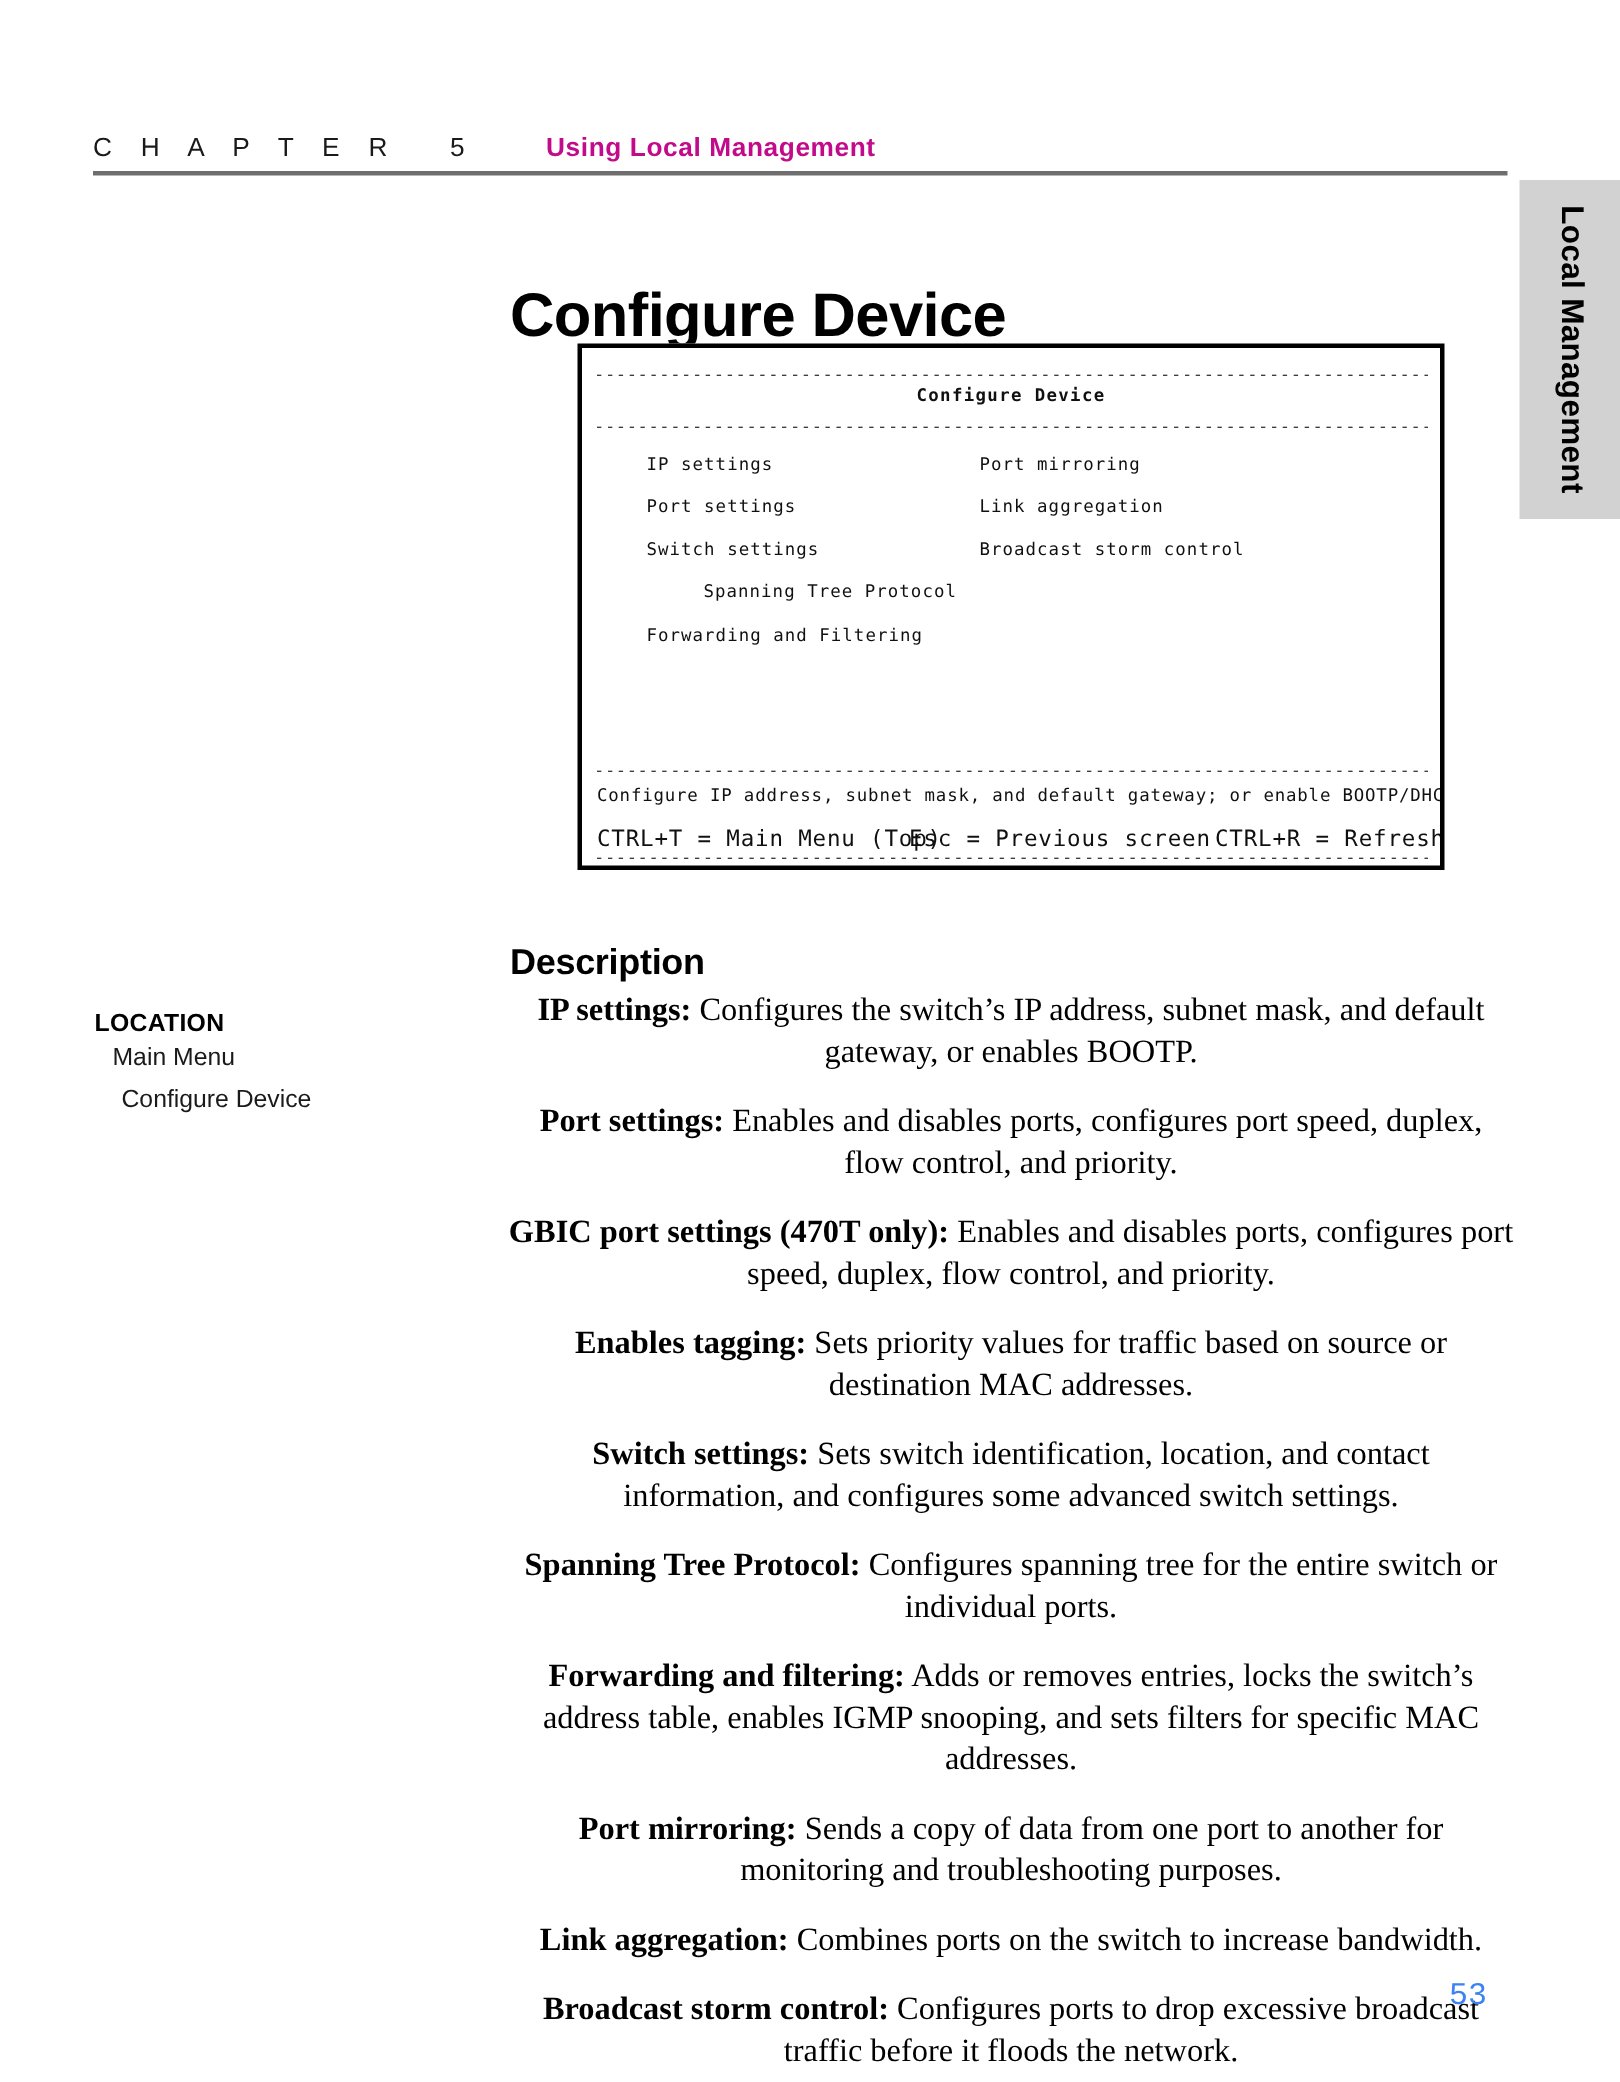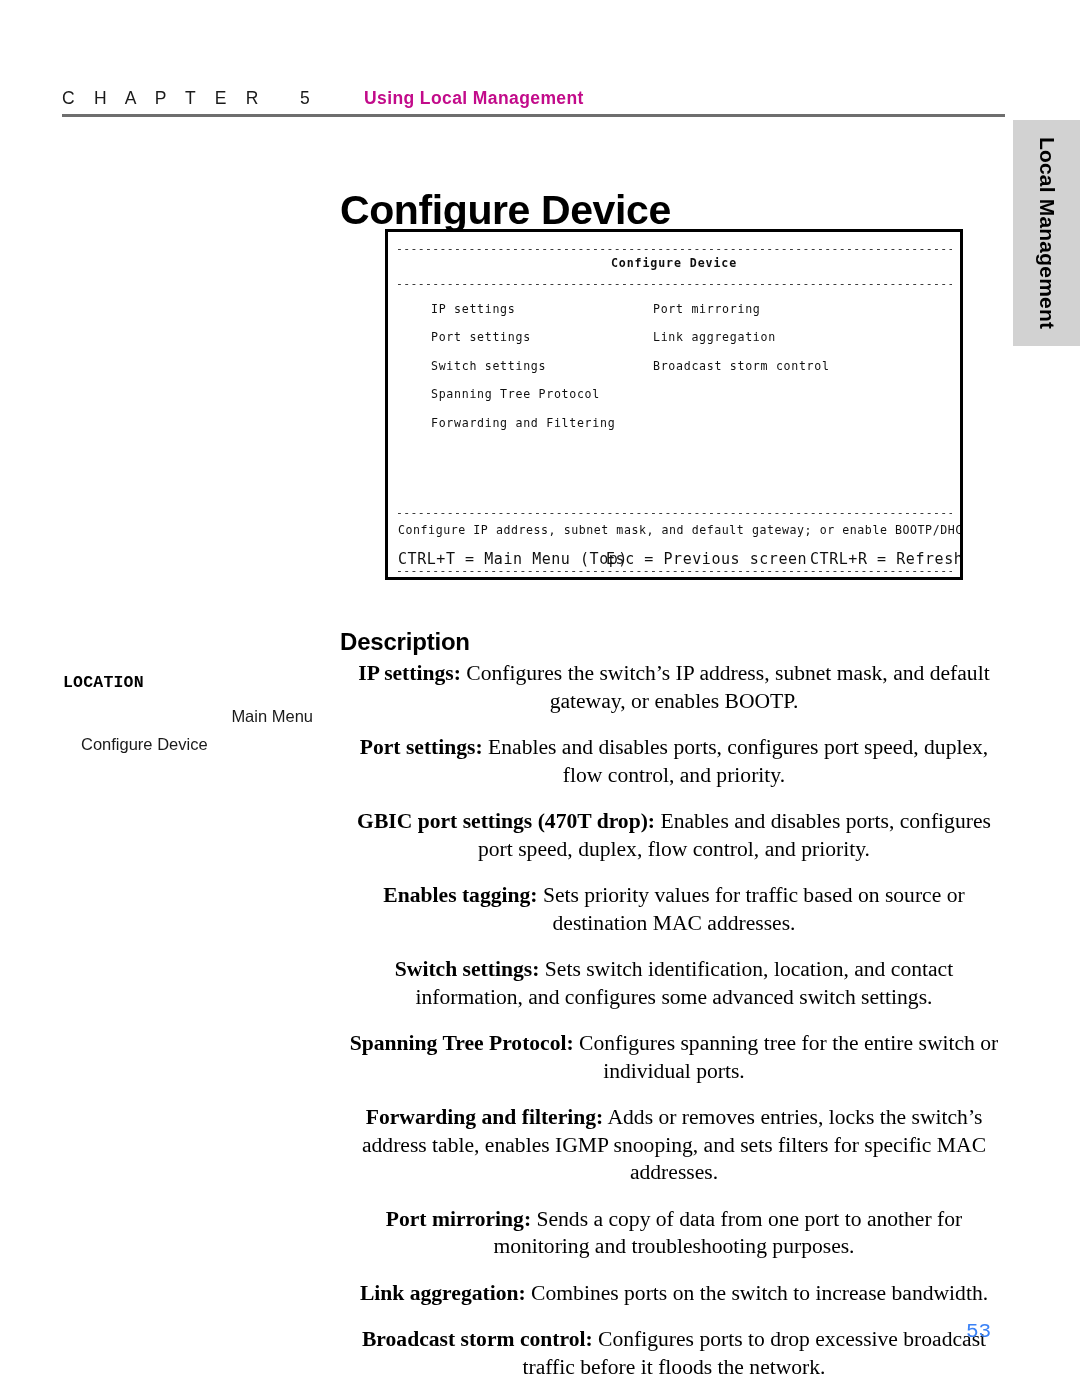--- a/index.html
+++ b/index.html
@@ -150,21 +150,21 @@
     position: absolute;
     white-space: nowrap;
     letter-spacing: 0.7px;
     font-size: 11.6px;
   }
   .col-left  { left: 43px; }
   .col-right { left: 265px; }
   .row-0 { top: 70px; }
   .row-1 { top: 98px; }
   .row-2 { top: 127px; }
-  .row-3 { top: 155px; }
+  .row-3 { top: 155px; margin-left: 38px; }
   .row-4 { top: 184px; }
 
   #term-status-desc {
     position: absolute;
     left: 10px;
     top: 291px;
     white-space: nowrap;
     letter-spacing: 0.55px;
     font-size: 11.6px;
   }
@@ -211,34 +211,34 @@
   }
 
   
   #location-block {
     position: absolute;
     left: 63px;
     top: 673px;
     width: 250px;
   }
   #location-heading {
-    font-family: Liberation Mono, monospace;
+    font-family: Liberation Sans, sans-serif;
     font-weight: bold;
     font-size: 16.5px;
     letter-spacing: 0.2px;
     color: #000;
-    margin-bottom: 15px;
+    margin-bottom: 4px;
   }
   .location-item {
     font-family: "Liberation Sans", sans-serif;
     font-size: 16.5px;
     color: #1a1a1a;
     margin-bottom: 9px;
   }
-  .location-item.level-1 { margin-left: 12px; text-align: right; }
+  .location-item.level-1 { margin-left: 12px; }
   .location-item.level-2 { margin-left: 18px; }
 
   
   #page-number {
     position: absolute;
     left: 966px;
     top: 1320px;
     font-family: Liberation Mono, monospace;
     font-size: 21px;
     color: #3b82f6;
@@ -285,21 +285,21 @@
     </div>
     <div class="term-sep" id="sep-bottom">------------------------------------------------------------------------------------------------------------------------</div>
   </div>
 </div>
 
 <h2 id="description-heading">Description</h2>
 
 <div id="body-column">
     <p><b>IP settings:</b><span> Configures the switch’s IP address, subnet mask, and default gateway, or enables BOOTP.</span></p>
     <p><b>Port settings:</b><span> Enables and disables ports, configures port speed, duplex, flow control, and priority.</span></p>
-    <p><b>GBIC port settings (470T drop):</b><span> Enables and disables ports, configures port speed, duplex, flow control, and priority.</span></p>
+    <p><b>GBIC port settings (470T only):</b><span> Enables and disables ports, configures port speed, duplex, flow control, and priority.</span></p>
     <p><b>Enables tagging:</b><span> Sets priority values for traffic based on source or destination MAC addresses.</span></p>
     <p><b>Switch settings:</b><span> Sets switch identification, location, and contact information, and configures some advanced switch settings.</span></p>
     <p><b>Spanning Tree Protocol:</b><span> Configures spanning tree for the entire switch or individual ports.</span></p>
     <p><b>Forwarding and filtering:</b><span> Adds or removes entries, locks the switch’s address table, enables IGMP snooping, and sets filters for specific MAC addresses.</span></p>
     <p><b>Port mirroring:</b><span> Sends a copy of data from one port to another for monitoring and troubleshooting purposes.</span></p>
     <p><b>Link aggregation:</b><span> Combines ports on the switch to increase bandwidth.</span></p>
     <p><b>Broadcast storm control:</b><span> Configures ports to drop excessive broadcast traffic before it floods the network.</span></p>
   </div>
 
 <div id="location-block">

